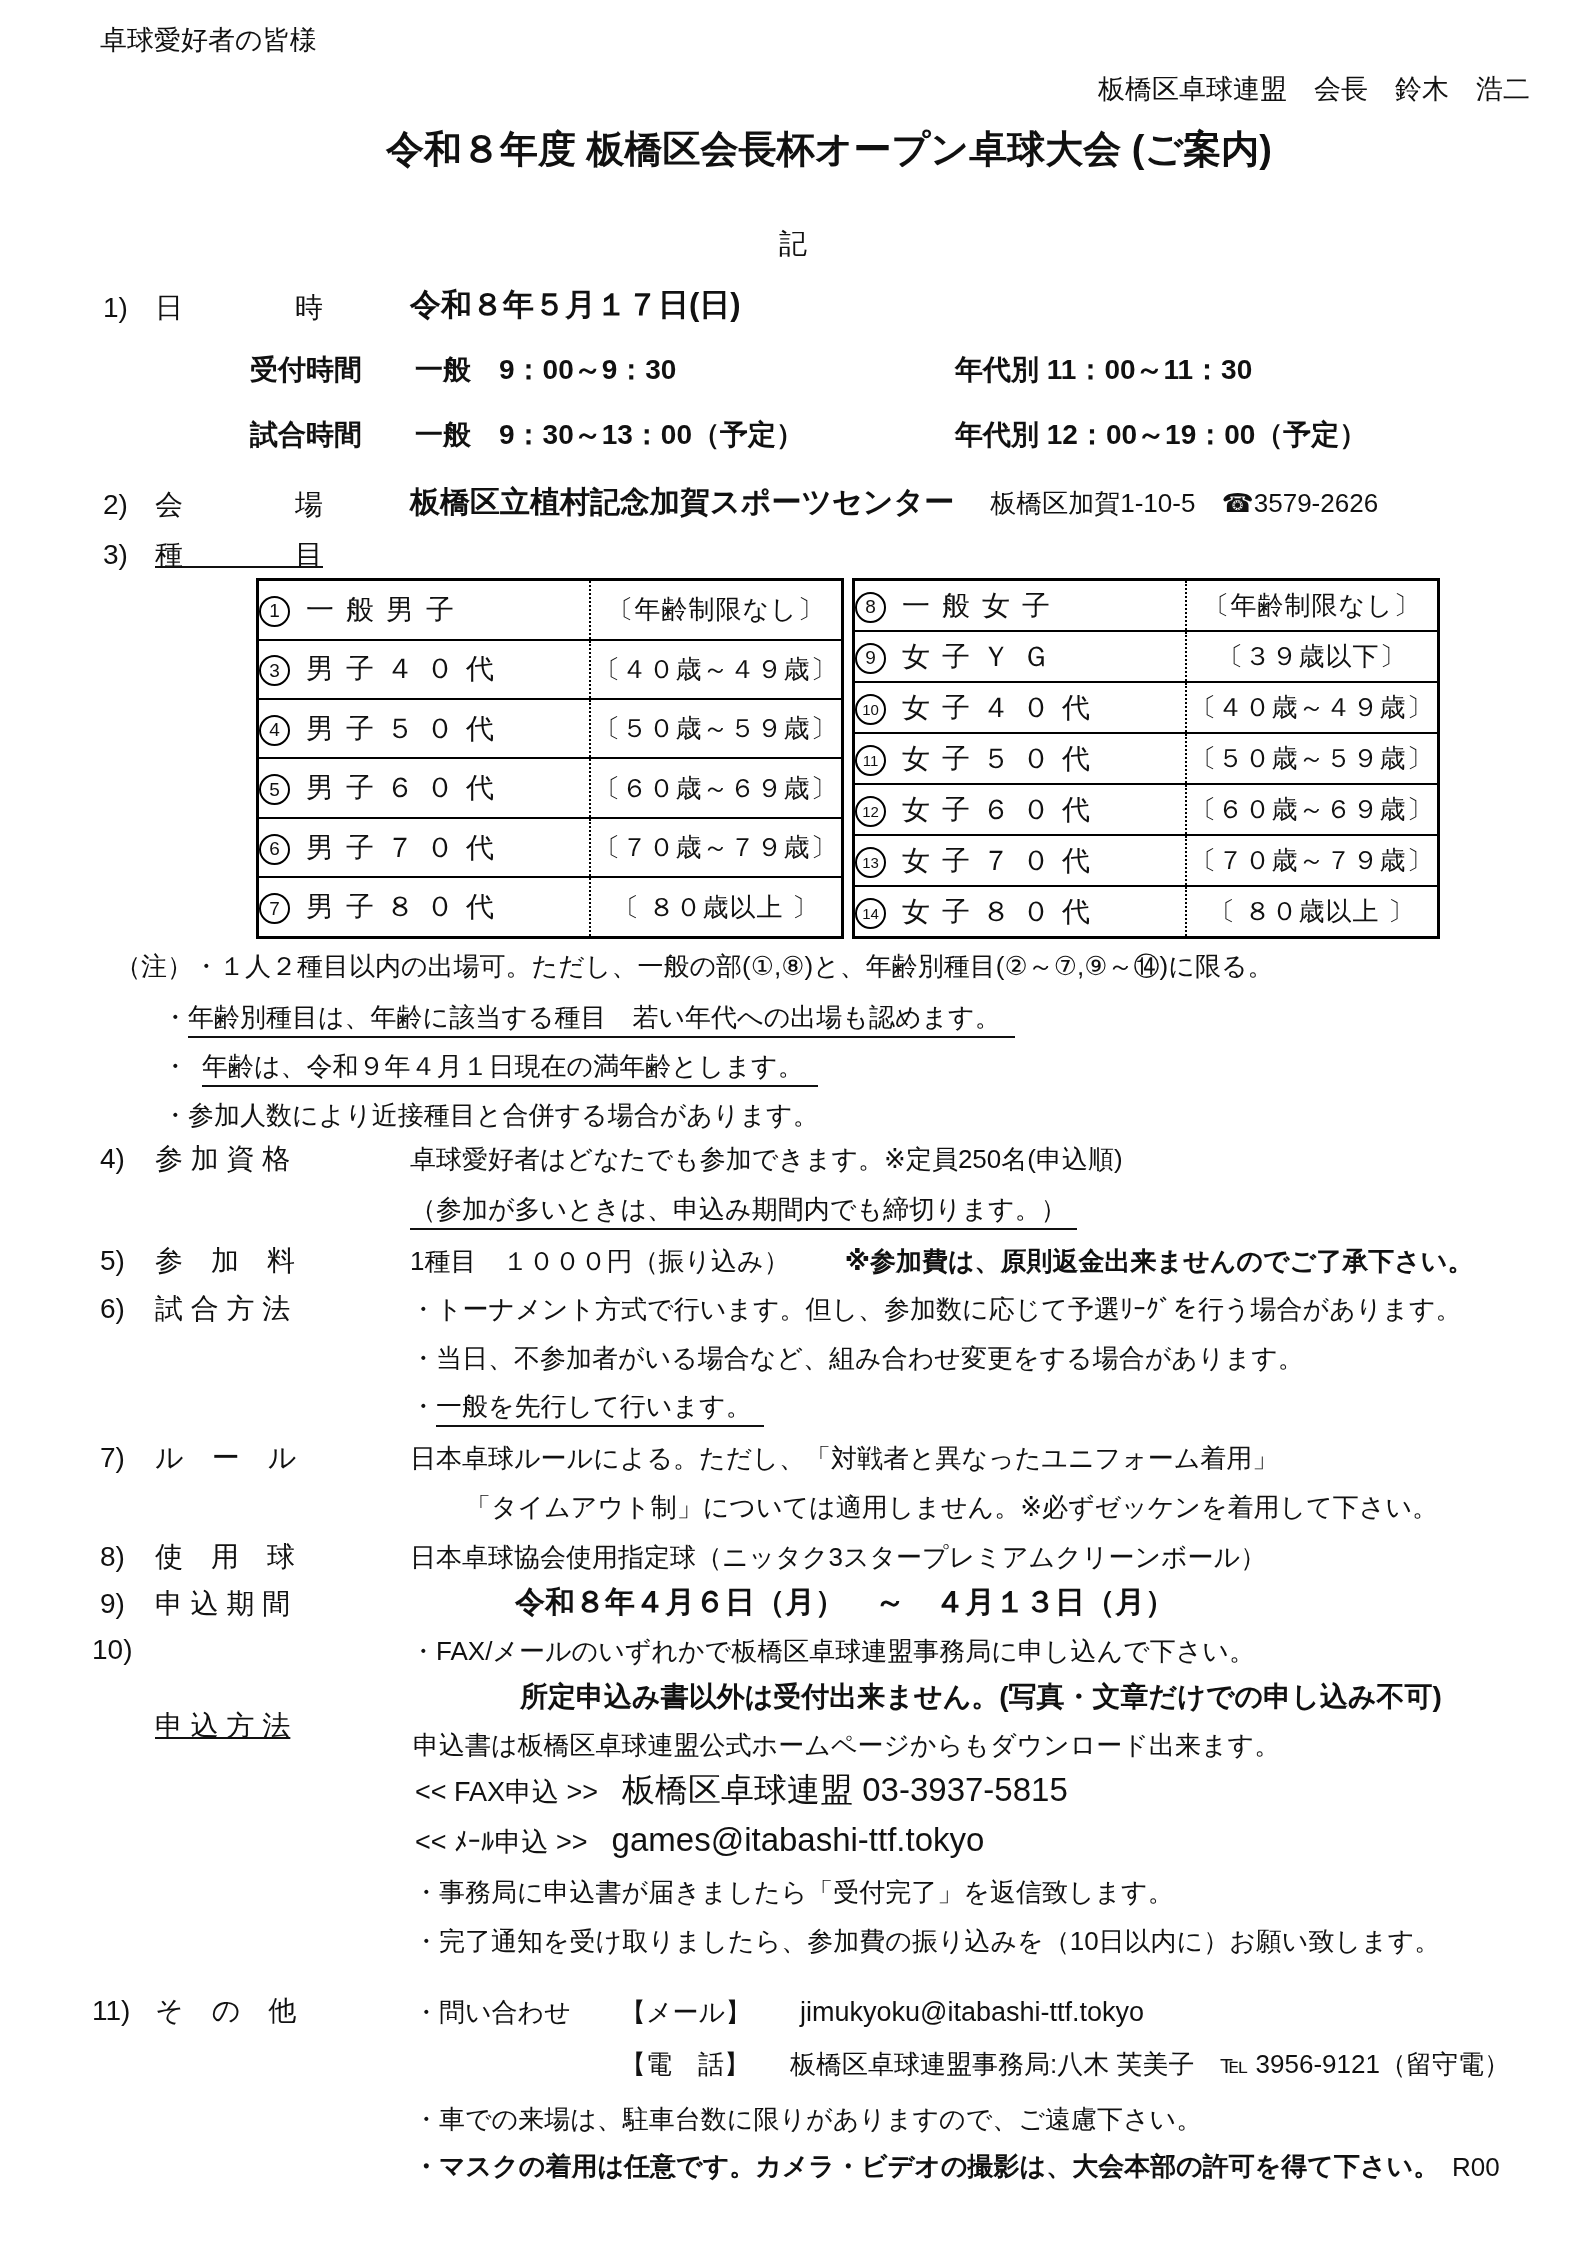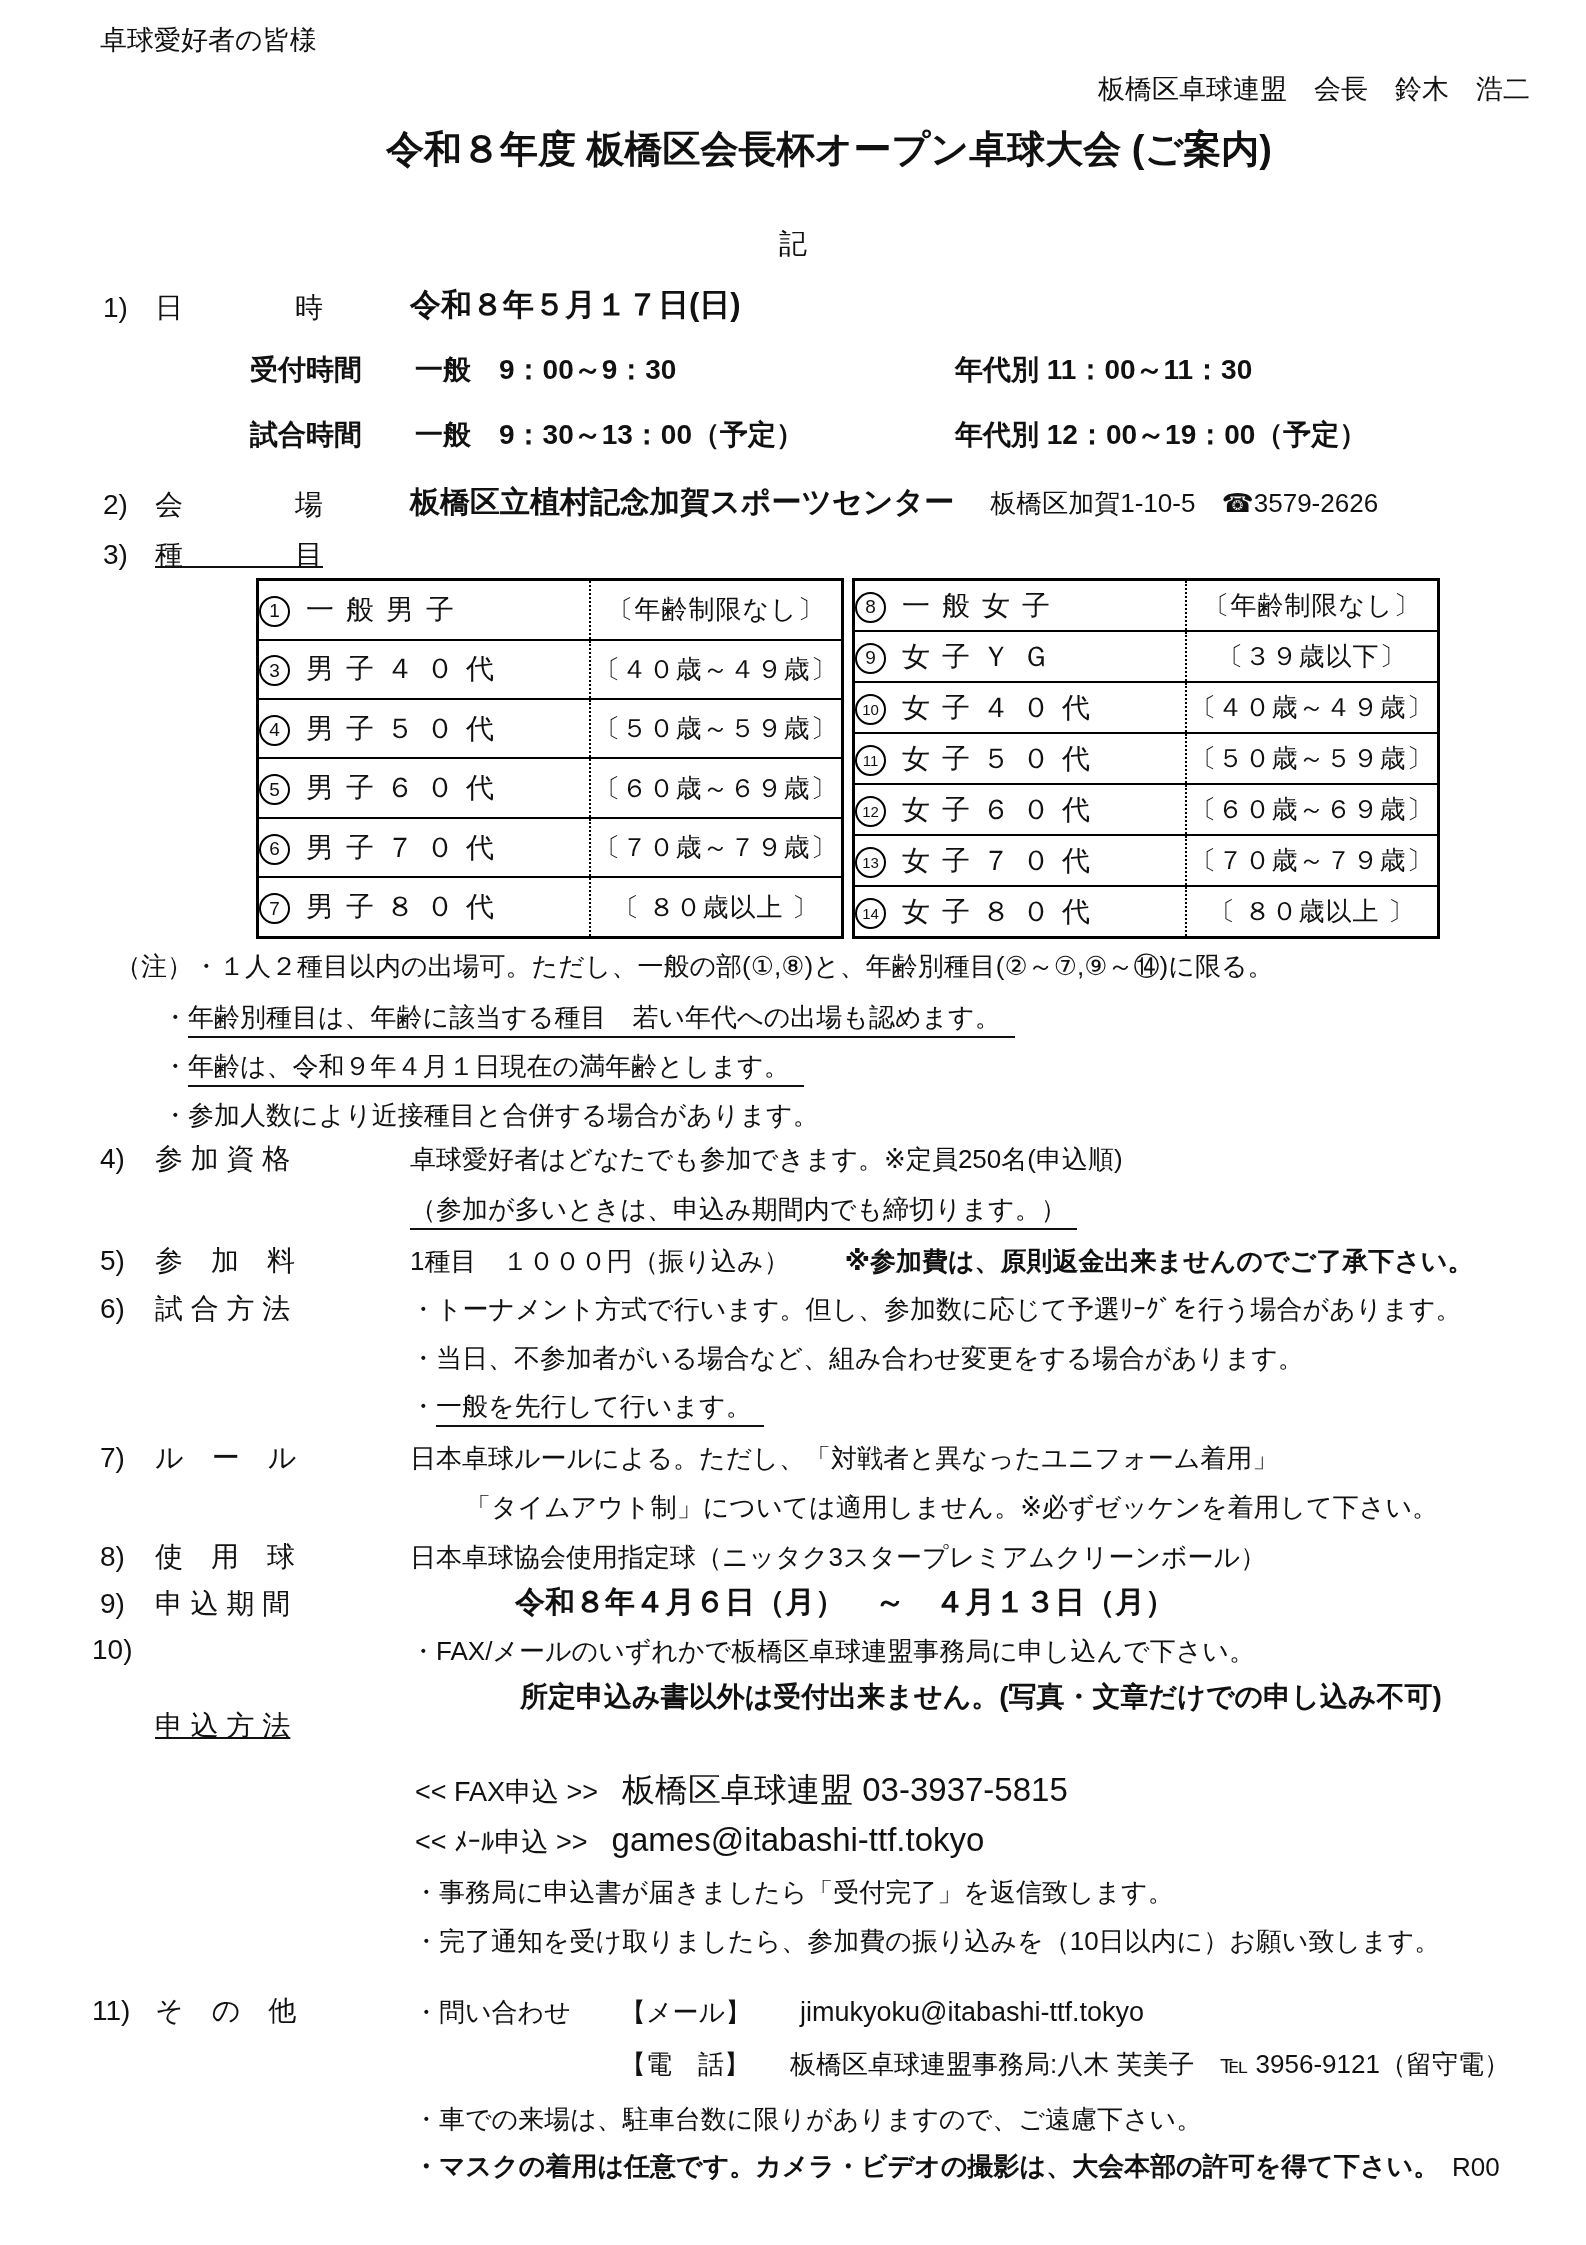--- a/index.html
+++ b/index.html
@@ -127,21 +127,21 @@
       </table>
   </div>
 
   <div class="pos fs26" style="left:115px;top:950px;">
     <span>（注）・</span><span>１人２種目以内の出場可。ただし、一般の部(①,⑧)と、年齢別種目(②～⑦,⑨～⑭)に限る。</span>
   </div>
   <div class="pos fs26" style="left:162px;top:1001px;">
     <span>・</span><span class="ul" style="padding-right:14px;">年齢別種目は、年齢に該当する種目　若い年代への出場も認めます。</span>
   </div>
   <div class="pos fs26" style="left:162px;top:1050px;">
-    <span>・</span><span class="ul" style="padding-right:14px;">年齢は、令和９年４月１日現在の満年齢とします。</span>
+    <span>・</span><span class="ul" style="padding-right:14px;margin-left:14px;">年齢は、令和９年４月１日現在の満年齢とします。</span>
   </div>
   <div class="pos fs26" style="left:162px;top:1099px;">
     <span>・</span><span>参加人数により近接種目と合併する場合があります。</span>
   </div>
 
   <div class="pos fs28" style="left:100px;top:1141px;">4)</div>
   <div class="pos fs28" style="left:155px;top:1141px;">参 加 資 格</div>
   <div class="pos fs26" style="left:410px;top:1143px;">卓球愛好者はどなたでも参加できます。※定員250名(申込順)</div>
   <div class="pos fs26" style="left:410px;top:1193px;">
     <span class="ul" style="padding-right:10px;">（参加が多いときは、申込み期間内でも締切ります。）</span>
@@ -172,20 +172,21 @@
   <div class="pos fs26" style="left:410px;top:1541px;">日本卓球協会使用指定球（ニッタク3スタープレミアムクリーンボール）</div>
 
   <div class="pos fs28" style="left:100px;top:1586px;">9)</div>
   <div class="pos fs28" style="left:155px;top:1586px;">申 込 期 間</div>
   <div class="pos fs30 b" style="left:515px;top:1583px;">令和８年４月６日（月）　～　４月１３日（月）</div>
 
   <div class="pos fs28" style="left:92px;top:1632px;">10)</div>
   <div class="pos fs28" style="left:155px;top:1708px;text-decoration:underline;">申 込 方 法</div>
   <div class="pos fs26" style="left:410px;top:1635px;">・FAX/メールのいずれかで板橋区卓球連盟事務局に申し込んで下さい。</div>
   <div class="pos fs28 b" style="left:520px;top:1679px;">所定申込み書以外は受付出来ません。(写真・文章だけでの申し込み不可)</div>
+  <div class="pos fs26" style="left:413px;top:1729px;">申込書は板橋区卓球連盟公式ホームページからもダウンロード出来ます。</div>
   <div class="pos baseline" style="left:415px;top:1769px;gap:24px;">
     <span class="fs27">&lt;&lt; FAX申込 &gt;&gt;</span>
     <span class="fs33">板橋区卓球連盟 03-3937-5815</span>
   </div>
   <div class="pos baseline" style="left:415px;top:1819px;gap:24px;">
     <span class="fs27">&lt;&lt; ﾒｰﾙ申込 &gt;&gt;</span>
     <span class="fs33">games@itabashi-ttf.tokyo</span>
   </div>
   <div class="pos fs26" style="left:413px;top:1876px;">・事務局に申込書が届きましたら「受付完了」を返信致します。</div>
   <div class="pos fs26" style="left:413px;top:1925px;">・完了通知を受け取りましたら、参加費の振り込みを（10日以内に）お願い致します。</div>

